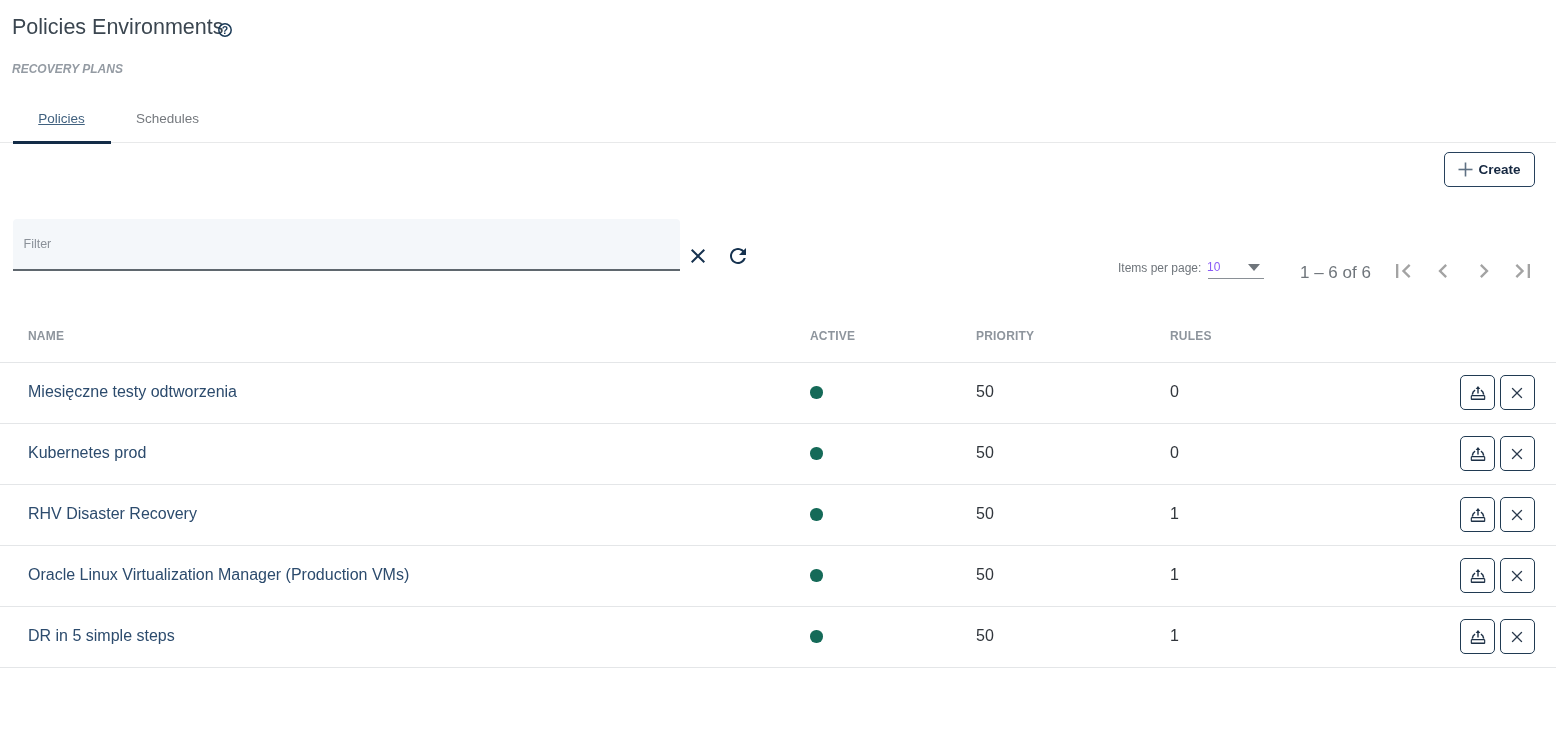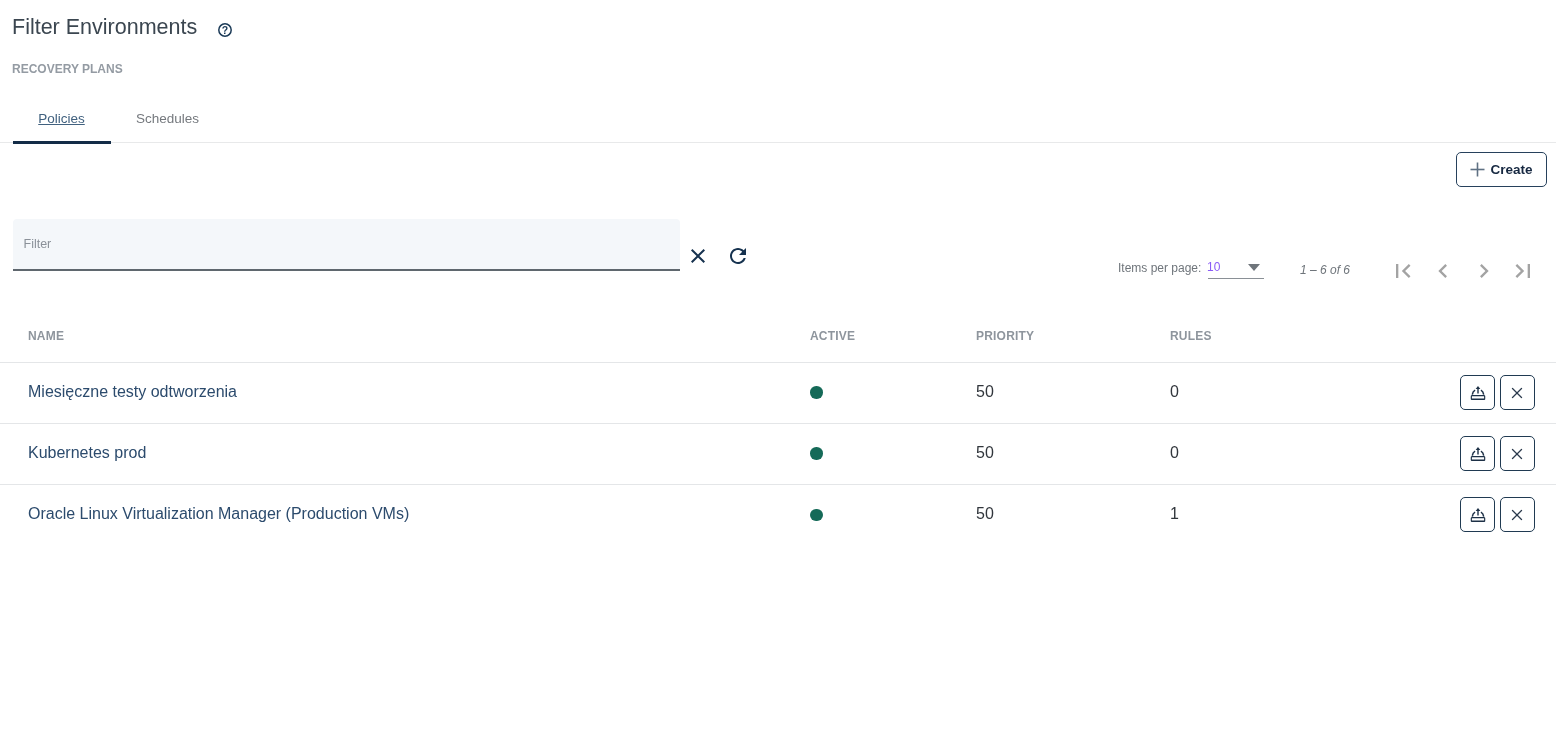--- a/index.html
+++ b/index.html
@@ -3,64 +3,64 @@
 <meta charset="utf-8">
 <style>
 * { margin:0; padding:0; box-sizing:border-box; }
 html,body { background:#fff; }
 body { font-family:"Liberation Sans", sans-serif; width:1556px; height:748px; position:relative; overflow:hidden; }
 .abs { position:absolute; }
 
 .title { left:12px; top:15px; font-size:21.5px; color:#3b4650; }
 .help-icon { left:218px; top:23px; }
 
-.subtitle { left:12px; top:62px; font-size:12px; font-weight:bold; color:#949ba3; letter-spacing:0; }
+.subtitle { left:12px; top:62px; font-size:12px; font-weight:bold; color:#949ba3; letter-spacing:0;font-style:italic; }
 
 .tabbar { left:0; top:95px; width:1556px; height:48px; border-bottom:1px solid #e8e9ea; }
 .tab { position:absolute; top:0; height:48px; line-height:48px; text-align:center; font-size:13.5px; }
 .tab1 { left:12px; width:99px; color:#41617f; text-decoration:underline; }
 .tab2 { left:111px; width:113px; color:#75797e; }
 .inkbar { position:absolute; left:13px; bottom:-2px; width:98px; height:2.8px; background:#132c47; }
 
-.create-btn { left:1444px; top:152px; width:91px; height:35px; border:1.4px solid #27415c; border-radius:5px; background:#fff; display:flex; align-items:center; justify-content:center;margin-left:12px; }
+.create-btn { left:1444px; top:152px; width:91px; height:35px; border:1.4px solid #27415c; border-radius:5px; background:#fff; display:flex; align-items:center; justify-content:center; }
 .create-btn svg { margin-right:5px; }
 .create-btn .txt { color:#152740; font-size:13.5px; font-weight:bold; }
 
 .filter { left:13px; top:219px; width:667px; height:52px; background:#f4f7fa; border-radius:4px 4px 0 0; border-bottom:2px solid #5f676e; }
 .filter .ph { position:absolute; left:10.5px; top:18px; font-size:12.5px; color:#8b9199;text-align:right; }
 
 .icon-x { left:686px; top:244px; }
 .icon-refresh { left:726px; top:244px; }
 
 .pager { top:240px; left:1100px; width:456px; height:50px; color:#6f757b; font-size:12px; }
 .pager .ipp { position:absolute; left:18px; top:21px; }
 .pager .ten { position:absolute; left:107px; top:20px; color:#8b5cf6; }
 .pager .sel-line { position:absolute; left:108px; top:38px; width:56px; height:1.4px; background:#8a9096; }
-.pager .range { position:absolute; left:200px; top:23px; font-size:12px;font-style:italic; }
+.pager .range { position:absolute; left:200px; top:23px; font-size:17px; }
 
 table.grid { position:absolute; left:0; top:310px; width:1556px; border-collapse:collapse; }
 table.grid th { font-size:12px; font-weight:bold; color:#8e959d; text-align:left; padding:0; height:52px; vertical-align:middle; letter-spacing:0.2px; }
 table.grid td { height:61px; padding:0; vertical-align:middle; border-top:1px solid #e4e6e8; font-size:16px; }
 table.grid tr.last td { border-bottom:1px solid #e4e6e8; }
 .col-name { width:810px; padding-left:28px !important; }
 .col-active { width:166px; }
 .col-prio { width:194px;margin-left:32px; }
 .col-rules { width:283px;margin-left:30px; }
 td.name { color:#2c4b6d; font-size:14.5px; padding-bottom:2px !important; }
 td.num { color:#31363c; font-size:15px; padding-bottom:2px !important; }
 .dot { width:12.5px; height:12.5px; border-radius:50%; background:#156a58; }
 .actions { white-space:nowrap; text-align:right; padding-right:21.5px !important; }
 .act-btn { display:inline-block; width:35px; height:35px; border:1.4px solid #203a52; border-radius:5px; background:#fff; vertical-align:middle; position:relative; }
 .act-btn + .act-btn { margin-left:4.5px; }
 .act-btn svg { position:absolute; left:50%; top:50%; transform:translate(-50%,-50%); }
 </style>
 </head>
 <body>
 
-<div class="abs title">Filter Environments</div>
+<div class="abs title">Policies Environments</div>
 <svg class="abs help-icon" width="14" height="14" viewBox="0 0 14 14">
   <circle cx="7" cy="7" r="6.2" fill="none" stroke="#1b3a57" stroke-width="1.5"></circle>
   <text x="7" y="10.6" font-size="10.5" font-weight="bold" fill="#1b3a57" text-anchor="middle" font-family="Liberation Sans">?</text>
 </svg>
 
 <div class="abs subtitle">RECOVERY PLANS</div>
 
 <div class="abs tabbar">
   <div class="tab tab2">Schedules</div>
   <div class="tab tab1">Policies</div>
@@ -147,21 +147,57 @@
               <line x1="7.5" y1="2.7" x2="7.5" y2="7.4" stroke="#1d3046" stroke-width="1.4"></line>
               <path d="M1.8 8.7 C2.1 6.2 3.0 4.9 4.6 4.1" stroke="#1d3046" stroke-width="1.5" fill="none"></path>
               <path d="M13.2 8.7 C12.9 6.2 12.0 4.9 10.4 4.1" stroke="#1d3046" stroke-width="1.5" fill="none"></path>
               <rect x="0.7" y="9.6" width="13.6" height="3.6" rx="0.8" stroke="#1d3046" stroke-width="1.4"></rect>
             </svg></span><span class="act-btn"><svg width="11" height="11" viewBox="0 0 11 11" stroke="#2b3a4d" stroke-width="1.3">
               <line x1="0.5" y1="0.5" x2="10.5" y2="10.5"></line>
               <line x1="10.5" y1="0.5" x2="0.5" y2="10.5"></line>
             </svg></span></td>
       </tr>
   <tr>
+        <td class="name col-name">RHV Disaster Recovery</td>
+        <td class="col-active">
+          <div class="dot"></div>
+        </td>
+        <td class="num col-prio">50</td>
+        <td class="num col-rules">1</td>
+        <td class="actions"><span class="act-btn"><svg width="15" height="14" viewBox="0 0 15 14" fill="none">
+              <path d="M7.5 0 L9.85 2.9 L5.15 2.9 Z" fill="#1d3046" stroke="none"></path>
+              <line x1="7.5" y1="2.7" x2="7.5" y2="7.4" stroke="#1d3046" stroke-width="1.4"></line>
+              <path d="M1.8 8.7 C2.1 6.2 3.0 4.9 4.6 4.1" stroke="#1d3046" stroke-width="1.5" fill="none"></path>
+              <path d="M13.2 8.7 C12.9 6.2 12.0 4.9 10.4 4.1" stroke="#1d3046" stroke-width="1.5" fill="none"></path>
+              <rect x="0.7" y="9.6" width="13.6" height="3.6" rx="0.8" stroke="#1d3046" stroke-width="1.4"></rect>
+            </svg></span><span class="act-btn"><svg width="11" height="11" viewBox="0 0 11 11" stroke="#2b3a4d" stroke-width="1.3">
+              <line x1="0.5" y1="0.5" x2="10.5" y2="10.5"></line>
+              <line x1="10.5" y1="0.5" x2="0.5" y2="10.5"></line>
+            </svg></span></td>
+      </tr>
+  <tr>
         <td class="name col-name">Oracle Linux Virtualization Manager (Production VMs)</td>
+        <td class="col-active">
+          <div class="dot"></div>
+        </td>
+        <td class="num col-prio">50</td>
+        <td class="num col-rules">1</td>
+        <td class="actions"><span class="act-btn"><svg width="15" height="14" viewBox="0 0 15 14" fill="none">
+              <path d="M7.5 0 L9.85 2.9 L5.15 2.9 Z" fill="#1d3046" stroke="none"></path>
+              <line x1="7.5" y1="2.7" x2="7.5" y2="7.4" stroke="#1d3046" stroke-width="1.4"></line>
+              <path d="M1.8 8.7 C2.1 6.2 3.0 4.9 4.6 4.1" stroke="#1d3046" stroke-width="1.5" fill="none"></path>
+              <path d="M13.2 8.7 C12.9 6.2 12.0 4.9 10.4 4.1" stroke="#1d3046" stroke-width="1.5" fill="none"></path>
+              <rect x="0.7" y="9.6" width="13.6" height="3.6" rx="0.8" stroke="#1d3046" stroke-width="1.4"></rect>
+            </svg></span><span class="act-btn"><svg width="11" height="11" viewBox="0 0 11 11" stroke="#2b3a4d" stroke-width="1.3">
+              <line x1="0.5" y1="0.5" x2="10.5" y2="10.5"></line>
+              <line x1="10.5" y1="0.5" x2="0.5" y2="10.5"></line>
+            </svg></span></td>
+      </tr>
+  <tr class="last">
+        <td class="name col-name">DR in 5 simple steps</td>
         <td class="col-active">
           <div class="dot"></div>
         </td>
         <td class="num col-prio">50</td>
         <td class="num col-rules">1</td>
         <td class="actions"><span class="act-btn"><svg width="15" height="14" viewBox="0 0 15 14" fill="none">
               <path d="M7.5 0 L9.85 2.9 L5.15 2.9 Z" fill="#1d3046" stroke="none"></path>
               <line x1="7.5" y1="2.7" x2="7.5" y2="7.4" stroke="#1d3046" stroke-width="1.4"></line>
               <path d="M1.8 8.7 C2.1 6.2 3.0 4.9 4.6 4.1" stroke="#1d3046" stroke-width="1.5" fill="none"></path>
               <path d="M13.2 8.7 C12.9 6.2 12.0 4.9 10.4 4.1" stroke="#1d3046" stroke-width="1.5" fill="none"></path>

